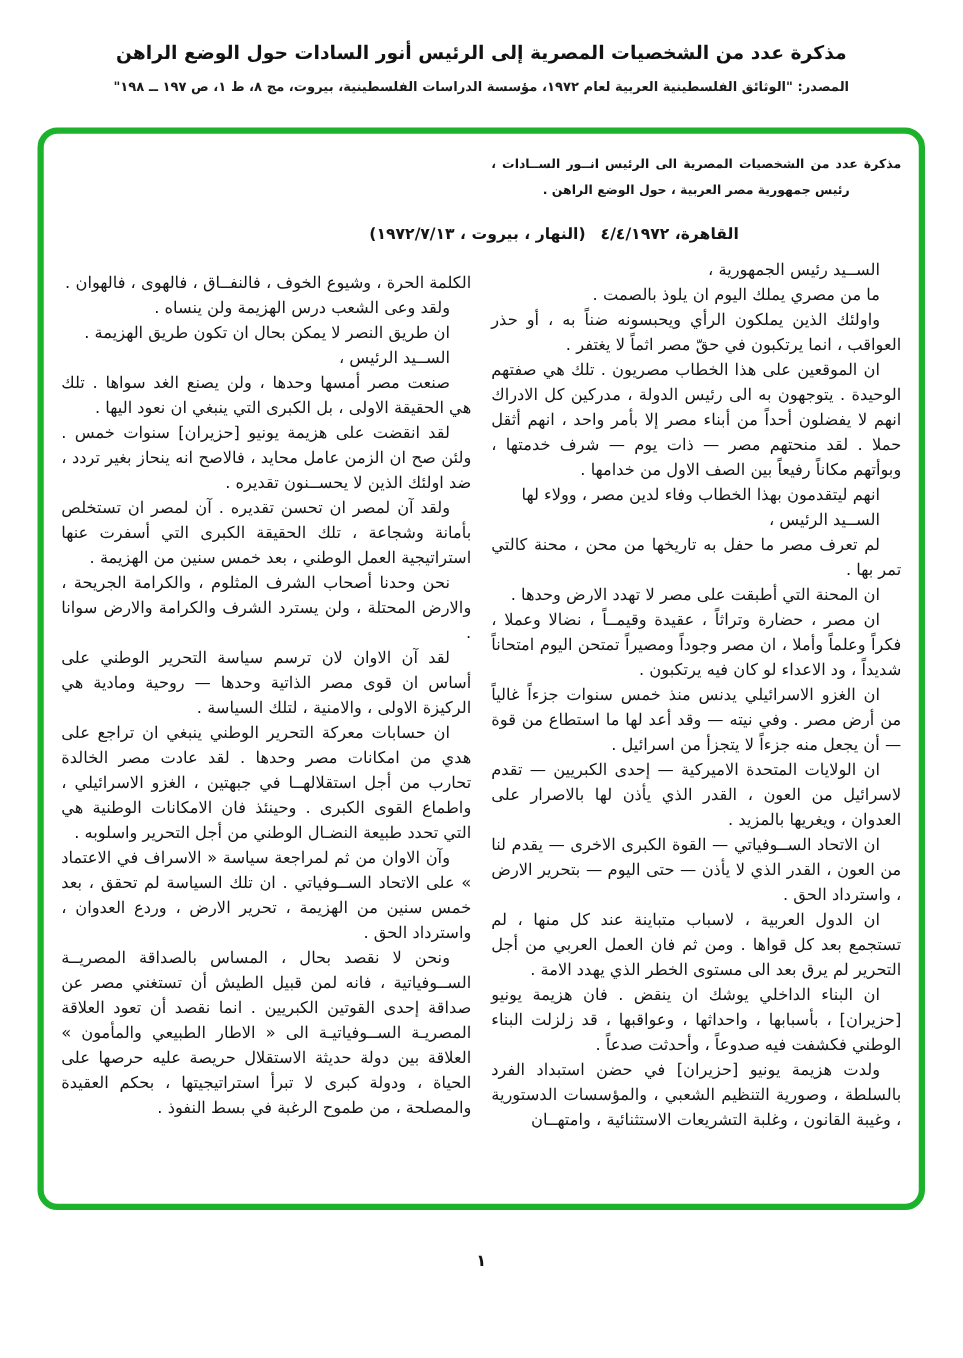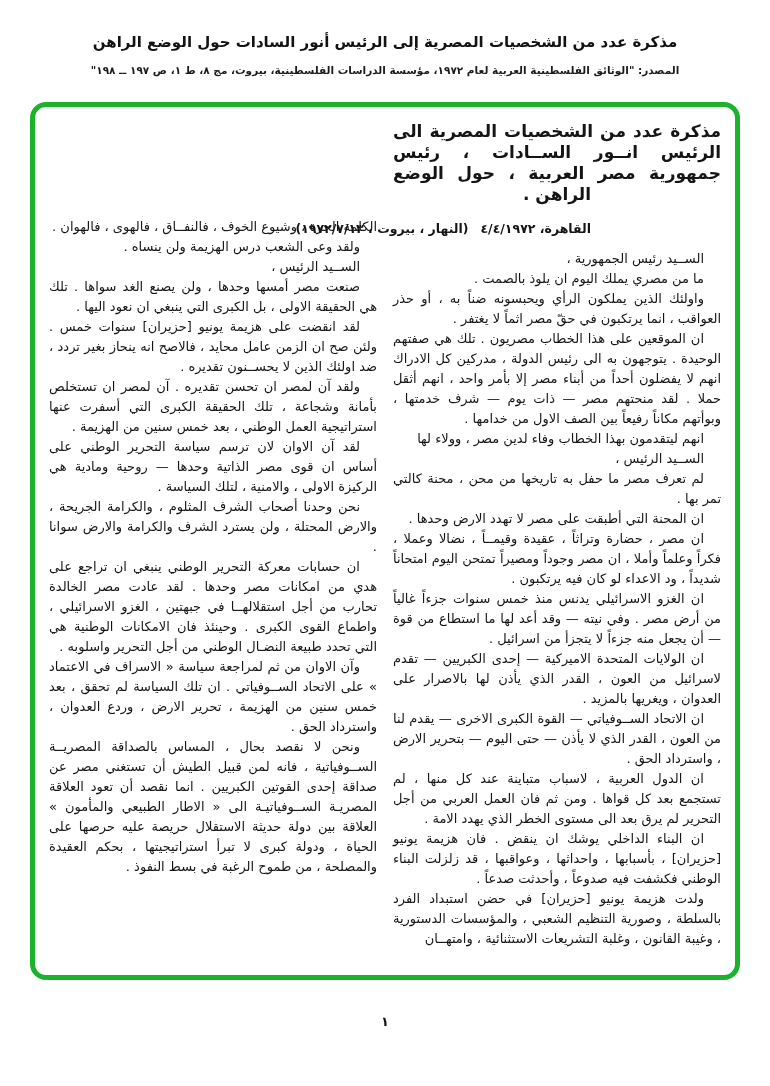--- a/index.html
+++ b/index.html
@@ -32,21 +32,21 @@
     flex:1 1 0;
     font-size:13px;
     line-height:20px;
     text-align:justify;
     color:#151515;
   }
   .col-left{ padding-top:96px; }
   .doc-title{
     margin:0;
     font-weight:bold;
-    font-size:17px;
+    font-size:10px;
     line-height:21px;
     text-align:justify;
     text-align-last:center;
   }
   .dateline{
     direction:rtl;
     display:flex;
     align-items:baseline;
     gap:12px;
     font-weight:bold;
@@ -97,26 +97,27 @@
           <p class="para">ان الدول العربية ، لاسباب متباينة عند كل منها ، لم تستجمع بعد كل قواها . ومن ثم فان العمل العربي من أجل التحرير لم يرق بعد الى مستوى الخطر الذي يهدد الامة .</p>
           <p class="para">ان البناء الداخلي يوشك ان ينقض . فان هزيمة يونيو [حزيران] ، بأسبابها ، واحداثها ، وعواقبها ، قد زلزلت البناء الوطني فكشفت فيه صدوعاً ، وأحدثت صدعاً .</p>
           <p class="para">ولدت هزيمة يونيو [حزيران] في حضن استبداد الفرد بالسلطة ، وصورية التنظيم الشعبي ، والمؤسسات الدستورية ، وغيبة القانون ، وغلبة التشريعات الاستثنائية ، وامتهــان</p>
         </div>
     </div>
 
     <div class="col col-left">
       <div>
           <p class="para cont">الكلمة الحرة ، وشيوع الخوف ، فالنفــاق ، فالهوى ، فالهوان .</p>
           <p class="para">ولقد وعى الشعب درس الهزيمة ولن ينساه .</p>
+          <p class="para">ان طريق النصر لا يمكن بحال ان تكون طريق الهزيمة .</p>
           <p class="para">الســيد الرئيس ،</p>
           <p class="para">صنعت مصر أمسها وحدها ، ولن يصنع الغد سواها . تلك هي الحقيقة الاولى ، بل الكبرى التي ينبغي ان نعود اليها .</p>
           <p class="para">لقد انقضت على هزيمة يونيو [حزيران] سنوات خمس . ولئن صح ان الزمن عامل محايد ، فالاصح انه ينحاز بغير تردد ، ضد اولئك الذين لا يحســنون تقديره .</p>
           <p class="para">ولقد آن لمصر ان تحسن تقديره . آن لمصر ان تستخلص بأمانة وشجاعة ، تلك الحقيقة الكبرى التي أسفرت عنها استراتيجية العمل الوطني ، بعد خمس سنين من الهزيمة .</p>
+          <p class="para">نحن وحدنا أصحاب الشرف المثلوم ، والكرامة الجريحة ، والارض المحتلة ، ولن يسترد الشرف والكرامة والارض سوانا .</p>
           <p class="para">لقد آن الاوان لان ترسم سياسة التحرير الوطني على أساس ان قوى مصر الذاتية وحدها — روحية ومادية هي الركيزة الاولى ، والامنية ، لتلك السياسة .</p>
-          <p class="para">نحن وحدنا أصحاب الشرف المثلوم ، والكرامة الجريحة ، والارض المحتلة ، ولن يسترد الشرف والكرامة والارض سوانا .</p>
           <p class="para">ان حسابات معركة التحرير الوطني ينبغي ان تراجع على هدي من امكانات مصر وحدها . لقد عادت مصر الخالدة تحارب من أجل استقلالهــا في جبهتين ، الغزو الاسرائيلي ، واطماع القوى الكبرى . وحينئذ فان الامكانات الوطنية هي التي تحدد طبيعة النضـال الوطني من أجل التحرير واسلوبه .</p>
           <p class="para">وآن الاوان من ثم لمراجعة سياسة « الاسراف في الاعتماد » على الاتحاد الســوفياتي . ان تلك السياسة لم تحقق ، بعد خمس سنين من الهزيمة ، تحرير الارض ، وردع العدوان ، واسترداد الحق .</p>
           <p class="para">ونحن لا نقصد بحال ، المساس بالصداقة المصريــة الســوفياتية ، فانه لمن قبيل الطيش أن تستغني مصر عن صداقة إحدى القوتين الكبريين . انما نقصد أن تعود العلاقة المصريـة الســوفياتيـة الى « الاطار الطبيعي والمأمون » العلاقة بين دولة حديثة الاستقلال حريصة عليه حرصها على الحياة ، ودولة كبرى لا تبرأ استراتيجيتها ، بحكم العقيدة والمصلحة ، من طموح الرغبة في بسط النفوذ .</p>
         </div>
     </div>
 
   </div>
 </div>
 
 <div class="page-footer">١</div>

